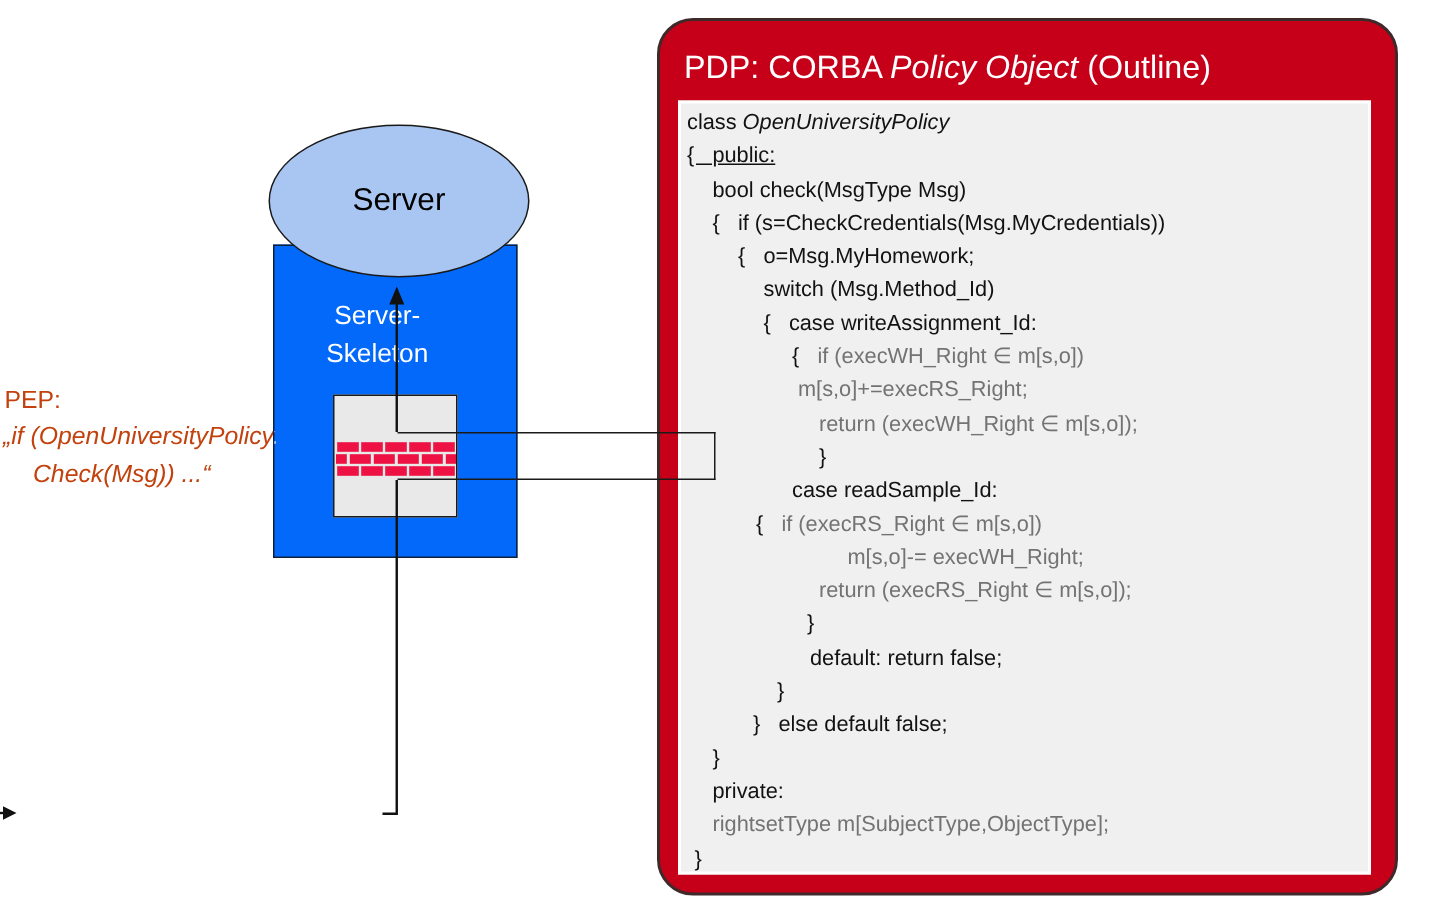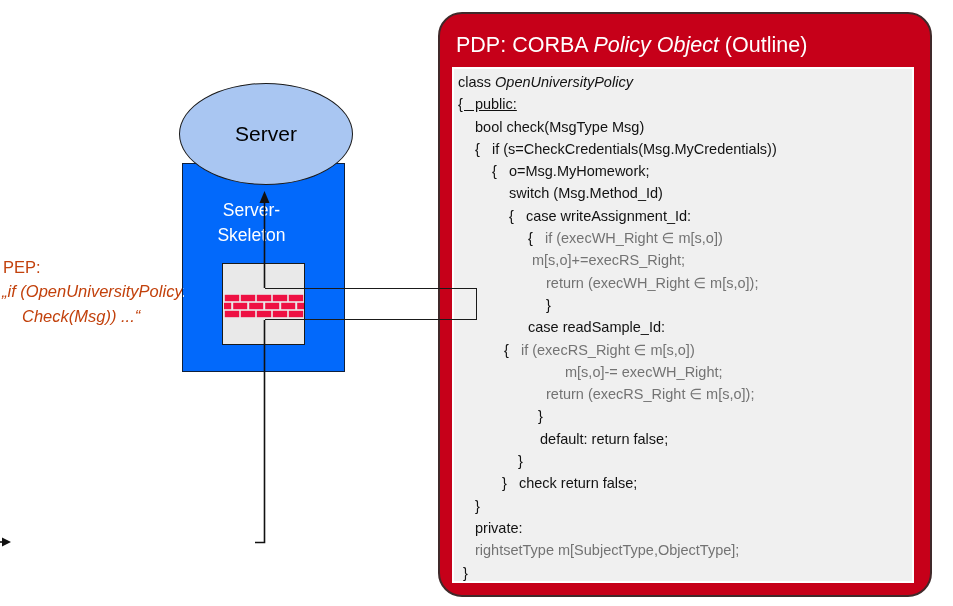--- a/index.html
+++ b/index.html
@@ -124,21 +124,21 @@
         <div class="code-line" style="padding-left: 78px;"><span class="seg-b">m[s,o]+=execRS_Right;</span></div>
         <div class="code-line" style="padding-left: 92px;"><span class="seg-b">return (execWH_Right ∈ m[s,o]);</span></div>
         <div class="code-line" style="padding-left: 92px;"><span class="seg-k">}</span></div>
         <div class="code-line" style="padding-left: 74px;"><span class="seg-k">case readSample_Id:</span></div>
         <div class="code-line" style="padding-left: 50px;"><span class="seg-k">{   </span><span class="seg-b">if (execRS_Right ∈ m[s,o])</span></div>
         <div class="code-line" style="padding-left: 111px;"><span class="seg-b">m[s,o]-= execWH_Right;</span></div>
         <div class="code-line" style="padding-left: 92px;"><span class="seg-b">return (execRS_Right ∈ m[s,o]);</span></div>
         <div class="code-line" style="padding-left: 84px;"><span class="seg-k">}</span></div>
         <div class="code-line" style="padding-left: 86px;"><span class="seg-k">default: return false;</span></div>
         <div class="code-line" style="padding-left: 64px;"><span class="seg-k">}</span></div>
-        <div class="code-line" style="padding-left: 48px;"><span class="seg-k">}   check return false;</span></div>
+        <div class="code-line" style="padding-left: 48px;"><span class="seg-k">}   else default false;</span></div>
         <div class="code-line" style="padding-left: 21px;"><span class="seg-k">}</span></div>
         <div class="code-line" style="padding-left: 21px;"><span class="seg-k">private:</span></div>
         <div class="code-line" style="padding-left: 21px;"><span class="seg-b">rightsetType m[SubjectType,ObjectType];</span></div>
         <div class="code-line" style="padding-left: 9px;"><span class="seg-k">}</span></div>
       </div>
   </div>
 
   <div class="callout-bracket"></div>
 
 

